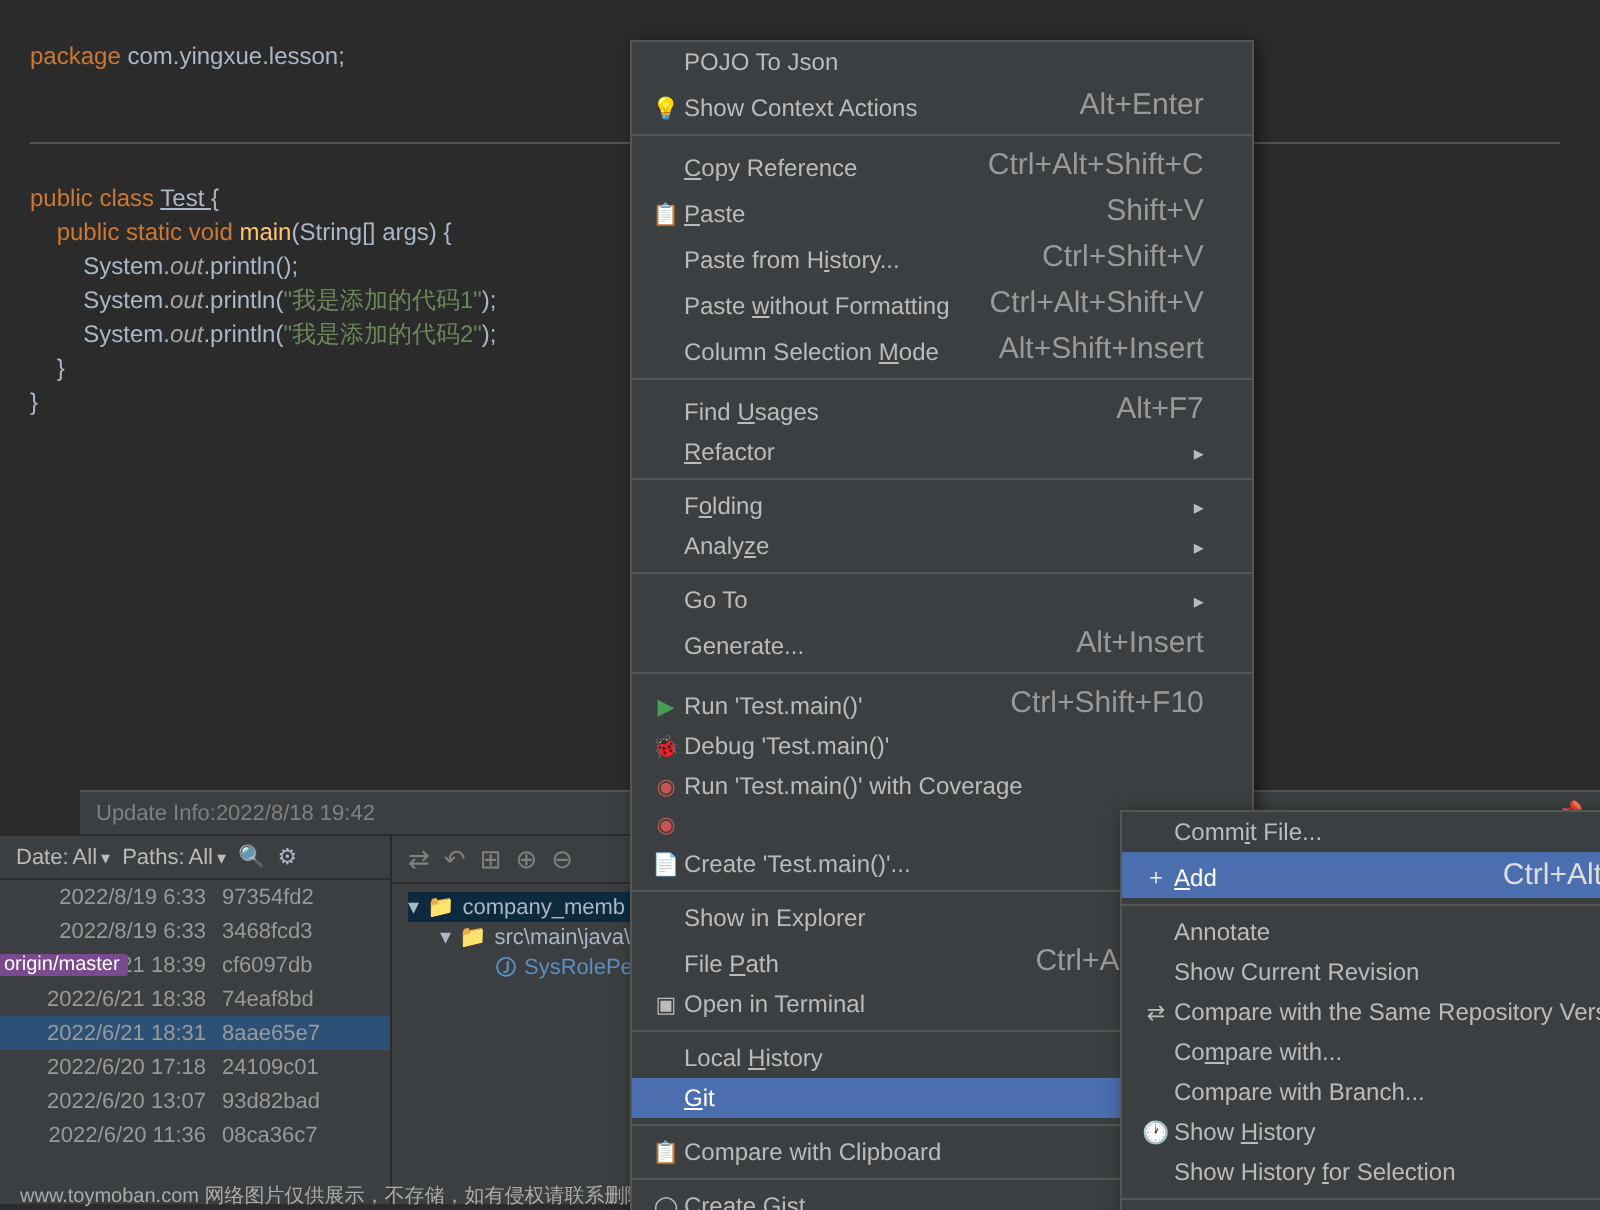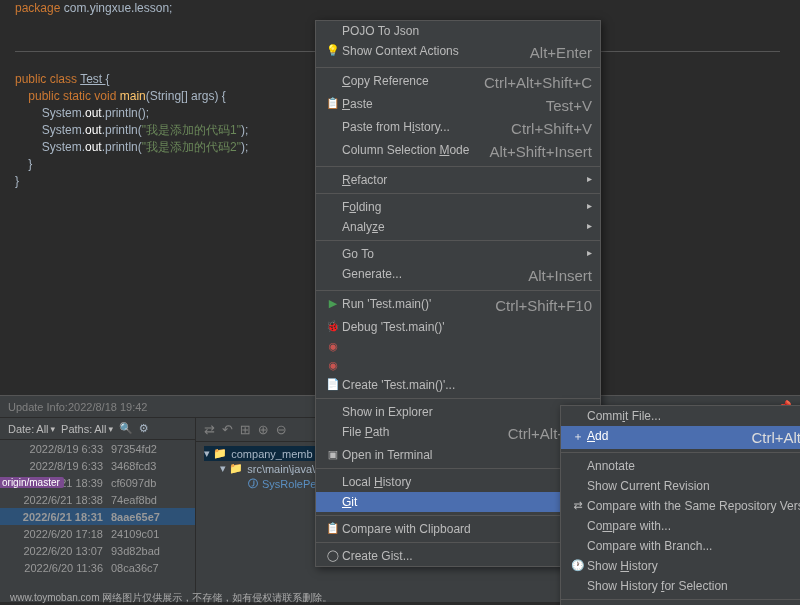--- a/index.html
+++ b/index.html
@@ -1,47 +1,47 @@
 <!DOCTYPE html>
 <html><head>
 <meta charset="utf-8">
 <style>
 * { margin: 0; padding: 0; box-sizing: border-box; font-family: "Segoe UI", Arial, sans-serif; }
 body { background: #2b2b2b; color: #a9b7c6; font-size: 12px; overflow: hidden; width: 800px; height: 605px; position: relative; }
-.editor { background: #2b2b2b; padding: 0 0 0 15px; height: 395px; line-height: 17px; font-family: Consolas, monospace; font-size: 12px; position: relative; }
+.editor { background: #2b2b2b; padding: 20px 0 0 15px; height: 395px; line-height: 17px; font-family: Consolas, monospace; font-size: 12px; position: relative; }
 .code-line { white-space: pre; }
 .kw { color: #cc7832; }
 .clsname { color: #a9b7c6; text-decoration: underline; }
 .method { color: #ffc66d; }
-.field { color: #ffffff; }
+.field { color: #a3a3a3; font-style: italic; }
 .str { color: #6a8759; }
 .punct { color: #a9b7c6; }
 .divider { height: 1px; background: #555; margin: 0 20px 2px 0; }
-.update-info { display: flex; align-items: center; padding: 4px 8px; background: #3c3f41; font-size: 11px; color: #808080; border-top: 1px solid #555; }
+.update-info { display: flex; align-items: center; padding: 4px 8px; background: #3c3f41; font-size: 11px; color: #808080; border-top: 1px solid #555; margin-left: 40px; }
 .update-info .pin { margin-left: auto; color: #808080; }
 .commits { display: flex; background: #3c3f41; border-top: 1px solid #2b2b2b; height: 185px; }
 .left-panel { flex: 0 0 195px; display: flex; flex-direction: column; }
 .filter-row { display: flex; align-items: center; gap: 6px; padding: 4px 8px; font-size: 11px; border-bottom: 1px solid #2b2b2b; }
 .filter-row .sel { display: inline-flex; align-items: center; gap: 2px; color: #bbb; }
 .arrow-down { font-size: 9px; }
 .commit-list { overflow: hidden; flex: 1; }
 .commit-row { display: flex; padding: 2px 8px; font-size: 11px; gap: 8px; align-items: center; height: 17px; }
-.commit-row.hl { background: #2d5176; font-weight: bold; }
+.commit-row.hl { background: #2d5176; }
 .branch-tag { background: #7a4a8f; color: #fff; font-size: 10px; padding: 0 4px; border-radius: 2px; }
 .commit-date { flex: 0 0 95px; text-align: right; color: #999; }
 .commit-hash { color: #999; }
 .right-panel { flex: 1; border-left: 1px solid #2b2b2b; display: flex; flex-direction: column; }
 .tool-row { display: flex; align-items: center; gap: 7px; padding: 4px 8px; color: #808080; font-size: 13px; border-bottom: 1px solid #2b2b2b; }
 .tree { padding: 4px 8px; font-size: 11px; }
 .tree-row { display: flex; align-items: center; gap: 4px; padding: 1px 0; }
 .tree-row.sel { background: #0d293e; }
 .folder-icon { color: #b0a060; }
 .class-icon { color: #5a8fc2; font-weight: bold; font-size: 10px; }
 .context-menu { position: absolute; background: #3c3f41; border: 1px solid #555; box-shadow: 2px 2px 8px rgba(0,0,0,0.5); font-size: 12px; min-width: 260px; z-index: 10; }
-.menu-item { display: flex; align-items: flex-start; padding: 3px 8px 3px 26px; position: relative; color: #bbb; white-space: nowrap; }
+.menu-item { display: flex; align-items: flex-end; padding: 3px 24px 3px 26px; position: relative; color: #bbb; white-space: nowrap; }
 .menu-item.has-icon { padding-left: 8px; }
 .menu-item .micon { width: 18px; display: inline-flex; justify-content: center; font-size: 11px; }
 .menu-item.highlight { background: #4b6eaf; color: #fff; }
 .menu-item .shortcut { margin-left: auto; padding-left: 20px; color: #999; font-size: 15px; }
 .menu-item.highlight .shortcut { color: #ddd; }
 .menu-item .subarrow { margin-left: auto; padding-left: 15px; font-size: 10px; }
 .menu-sep { height: 1px; background: #555; margin: 3px 0; }
 .mnemonic { text-decoration: underline; }
 .submenu { position: absolute; left: 560px; top: 405px; background: #3c3f41; border: 1px solid #555; box-shadow: 2px 2px 8px rgba(0,0,0,0.5); font-size: 12px; min-width: 230px; z-index: 11; }
 .watermark { position: absolute; bottom: 18px; right: 12px; color: rgba(200,200,200,0.6); font-size: 13px; z-index: 5; font-family: sans-serif; }
@@ -159,31 +159,39 @@
       <span class="shortcut">Alt+Enter</span>
     </div>
   <div class="menu-sep"></div>
   <div class="menu-item">
       <span><span class="mnemonic">C</span>opy Reference</span>
       <span class="shortcut">Ctrl+Alt+Shift+C</span>
     </div>
   <div class="menu-item has-icon">
       <span class="micon">📋</span>
       <span><span class="mnemonic">P</span>aste</span>
-      <span class="shortcut">Test+V</span>
+      <span class="shortcut">Shift+V</span>
     </div>
   <div class="menu-item">
       <span>Paste from H<span class="mnemonic">i</span>story...</span>
       <span class="shortcut">Ctrl+Shift+V</span>
     </div>
   <div class="menu-item">
+      <span>Paste <span class="mnemonic">w</span>ithout Formatting</span>
+      <span class="shortcut">Ctrl+Alt+Shift+V</span>
+    </div>
+  <div class="menu-item">
       <span>Column Selection <span class="mnemonic">M</span>ode</span>
       <span class="shortcut">Alt+Shift+Insert</span>
     </div>
   <div class="menu-sep"></div>
+  <div class="menu-item">
+      <span>Find <span class="mnemonic">U</span>sages</span>
+      <span class="shortcut">Alt+F7</span>
+    </div>
   <div class="menu-item">
       <span><span class="mnemonic">R</span>efactor</span>
       <span class="subarrow">▸</span>
     </div>
   <div class="menu-sep"></div>
   <div class="menu-item">
       <span>F<span class="mnemonic">o</span>lding</span>
       <span class="subarrow">▸</span>
     </div>
   <div class="menu-item">
@@ -204,20 +212,21 @@
       <span class="micon icon-run">▶</span>
       <span>Run 'Test.main()'</span>
       <span class="shortcut">Ctrl+Shift+F10</span>
     </div>
   <div class="menu-item has-icon">
       <span class="micon icon-debug">🐞</span>
       <span>Debug 'Test.main()'</span>
     </div>
   <div class="menu-item has-icon">
       <span class="micon" style="color:#c75450">◉</span>
+      <span>Run 'Test.main()' with Coverage</span>
     </div>
   <div class="menu-item has-icon">
       <span class="micon" style="color:#c75450">◉</span>
     </div>
   <div class="menu-item has-icon">
       <span class="micon">📄</span>
       <span>Create 'Test.main()'...</span>
     </div>
   <div class="menu-sep"></div>
   <div class="menu-item">

